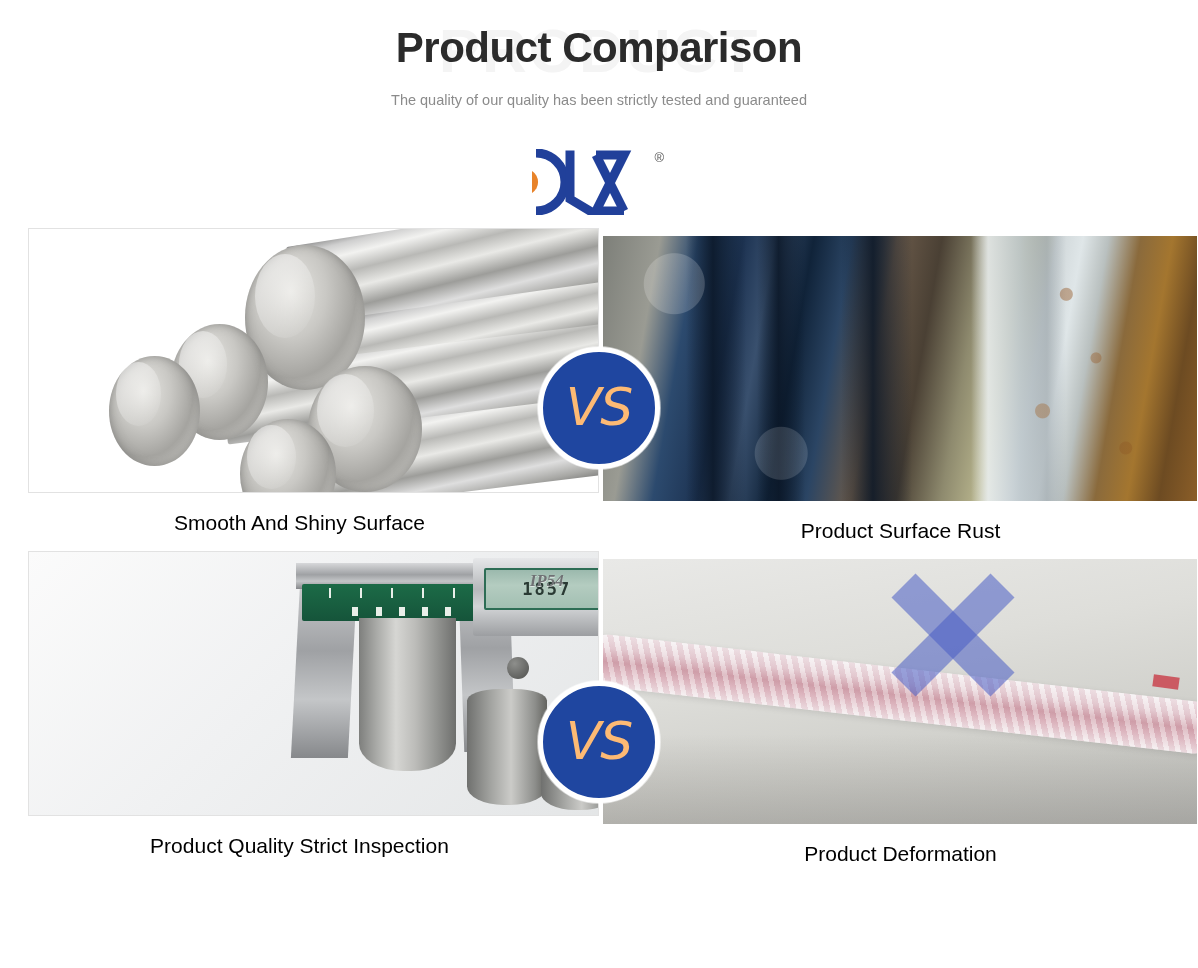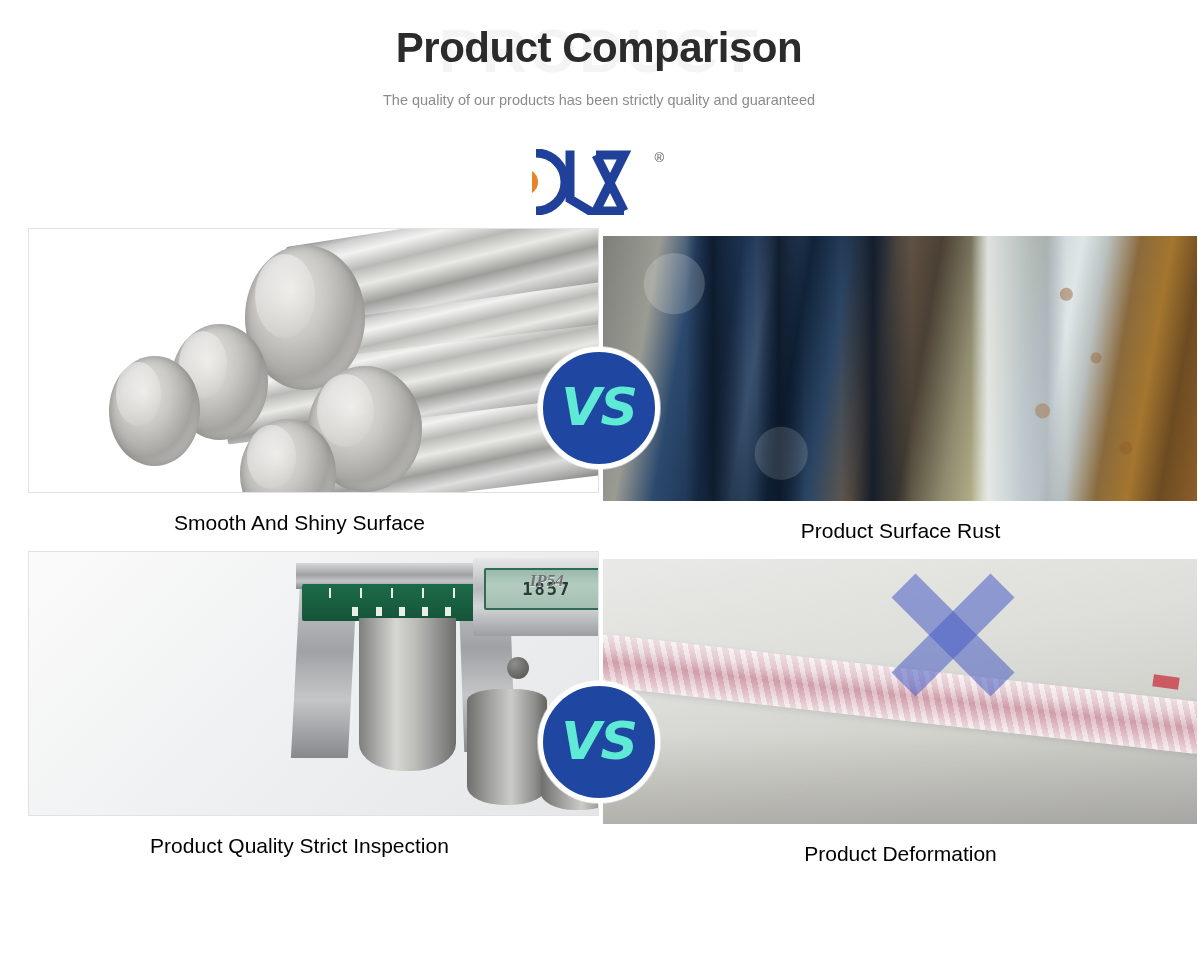--- a/index.html
+++ b/index.html
@@ -159,23 +159,23 @@
     background: #1f46a0;
     border: 5px solid #ffffff;
     display: flex;
     align-items: center;
     justify-content: center;
     z-index: 30;
     box-shadow: 0 0 0 1px rgba(255,255,255,0.5);
   }
 
   .vs-badge .vs-text {
-    color: #5eead4;
+    color: #fdba74;
     font-size: 52px;
-    font-weight: 700;
+    font-weight: 400;
     font-style: italic;
     letter-spacing: -1px;
     font-family: "DejaVu Sans", sans-serif;
     line-height: 1;
     transform: translateY(-1px);
   }
 
   #vs-badge-1 { left: 538px; top: 347px; }
   #vs-badge-2 { left: 538px; top: 681px; }
 
@@ -381,21 +381,21 @@
   }
 </style>
 </head>
 <body>
 
 <div class="page">
 
   <div class="header">
     <div class="watermark">PRODUCT</div>
     <h1 class="page-title">Product Comparison</h1>
-    <p class="page-subtitle">The quality of our products has been strictly quality and guaranteed</p>
+    <p class="page-subtitle">The quality of our quality has been strictly tested and guaranteed</p>
   </div>
 
   <div class="brand-row">
 
     <div class="brand-cell left">
       <div class="logo-wrap">
         <svg width="120" height="66" viewBox="0 0 120 66">
 
           <path d="M2 22 A13 13 0 0 1 2 44 Z" fill="#e8832a"></path>
 

